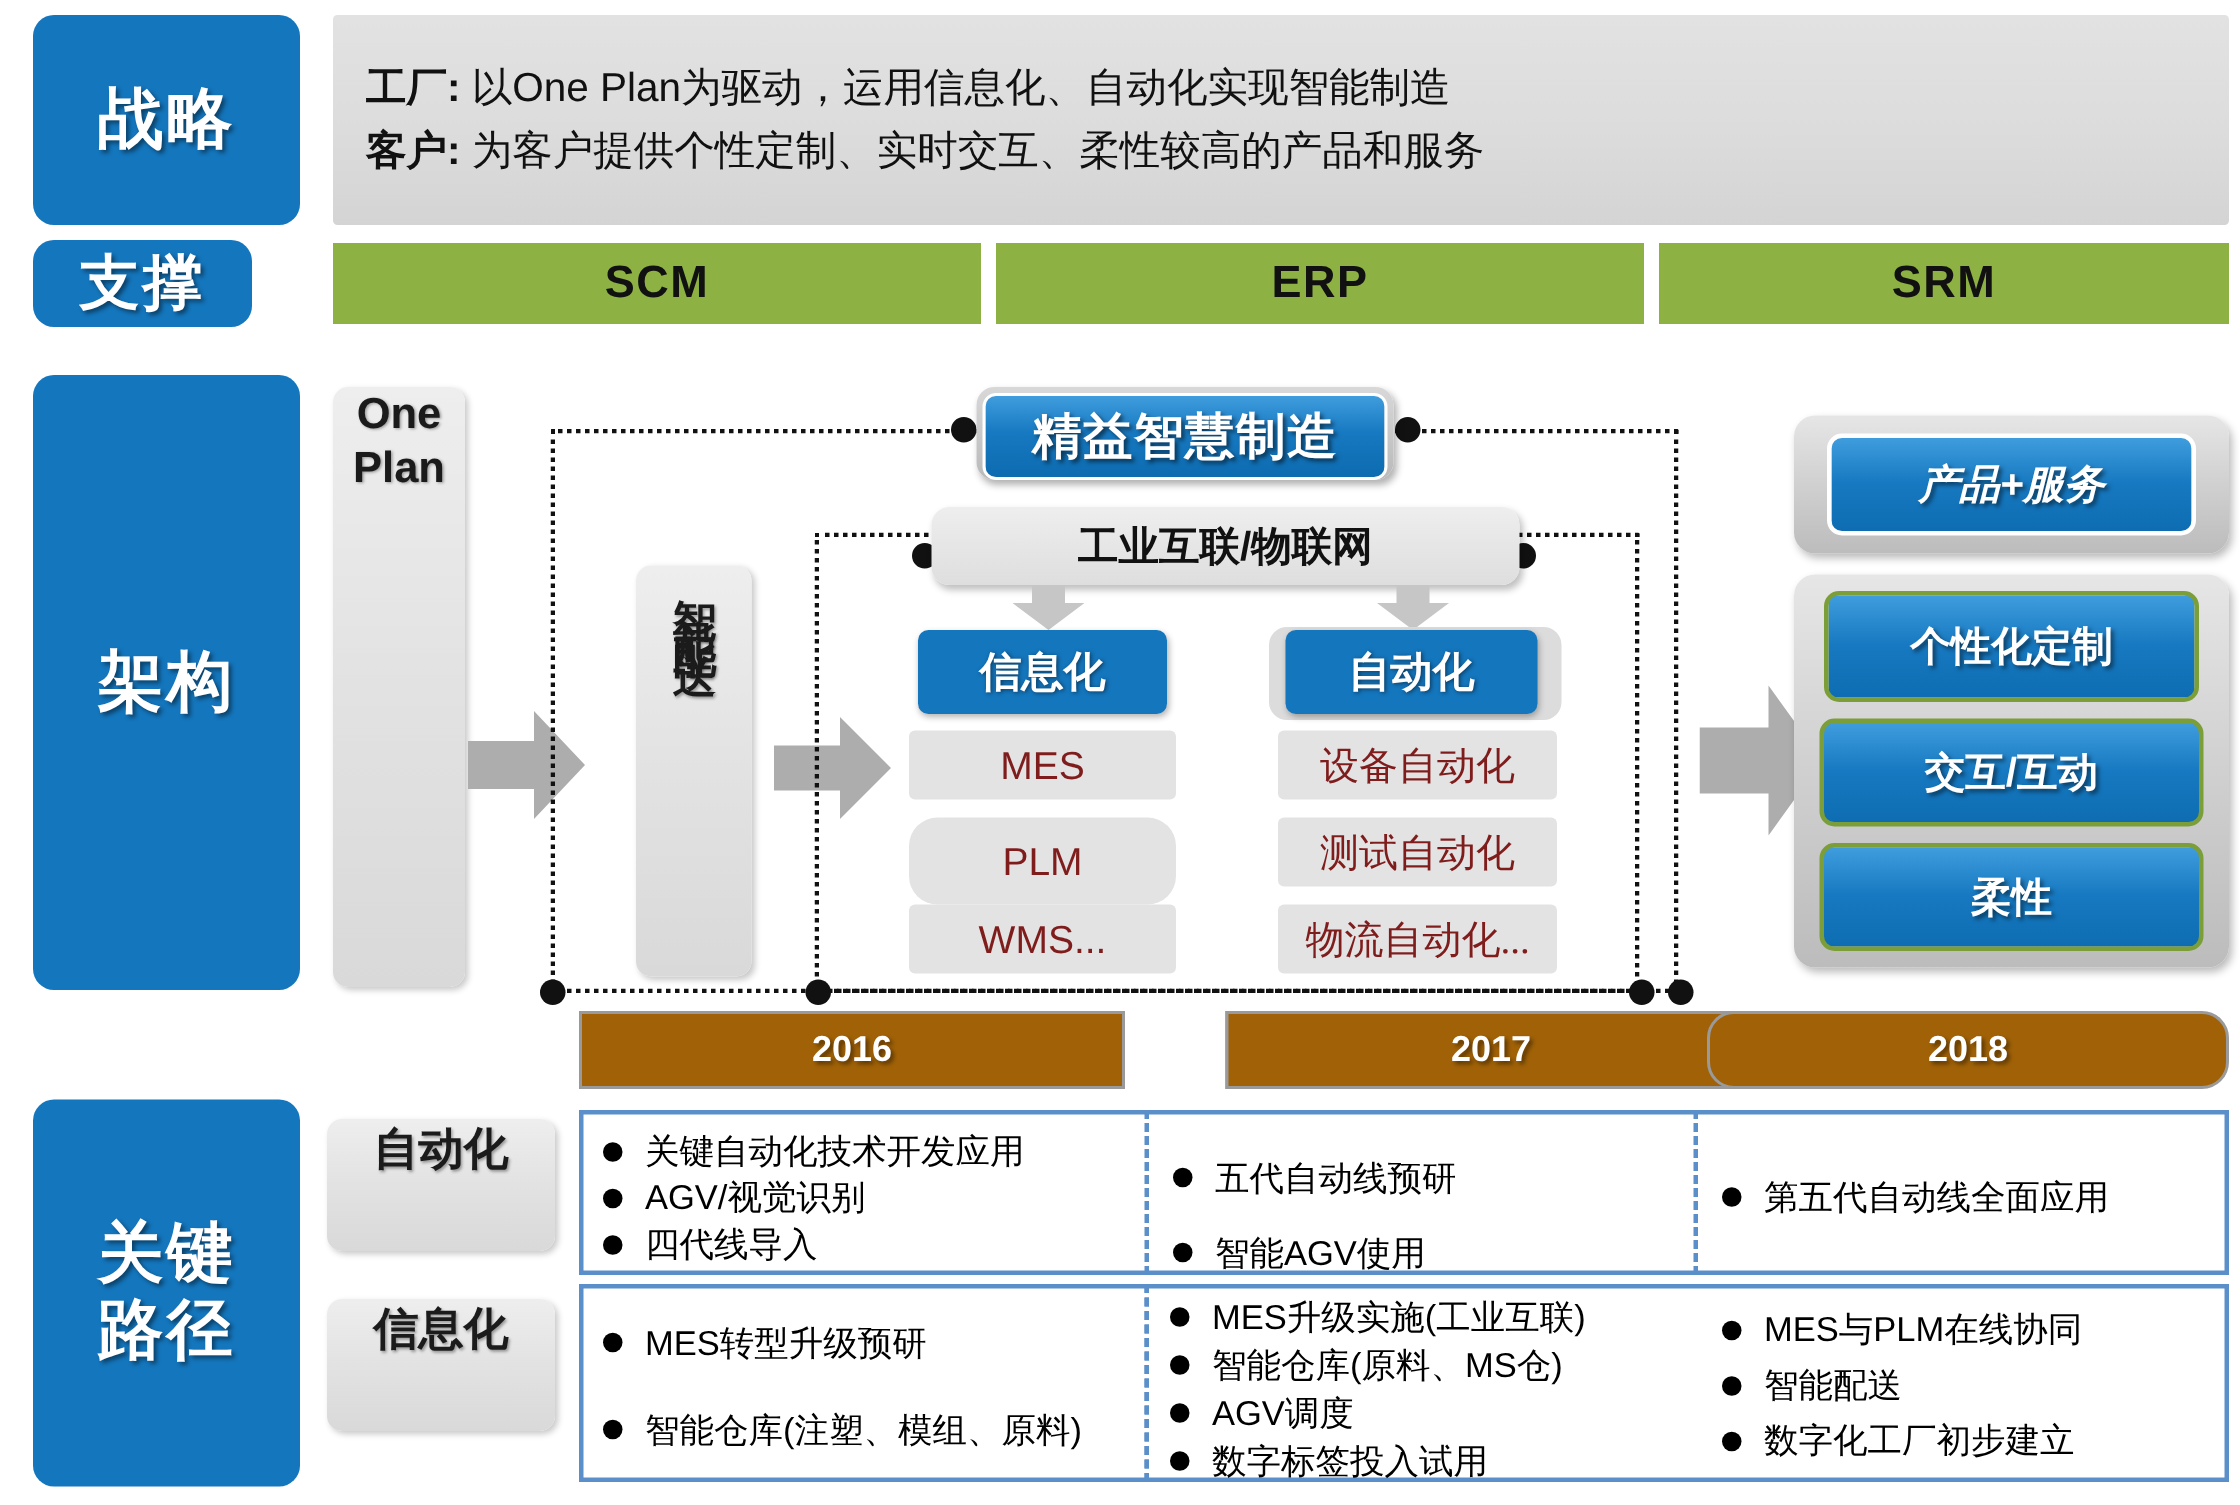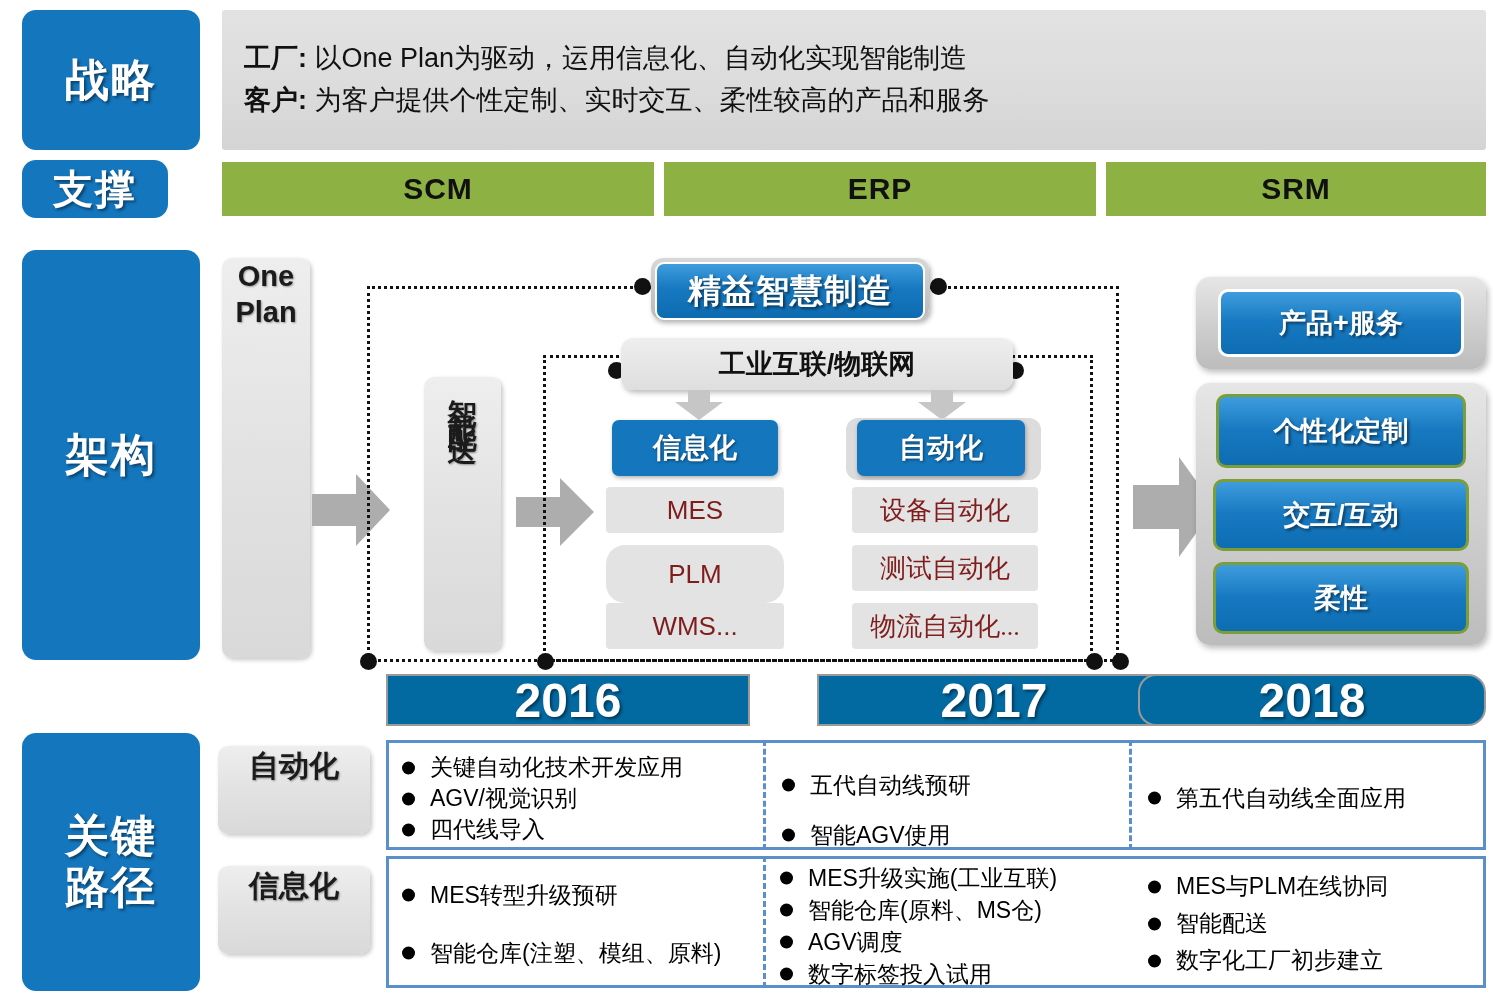--- a/index.html
+++ b/index.html
@@ -128,23 +128,23 @@
     border:3px solid #ffffff;
     border-radius:10px;
     color:#fff;font-weight:bold;font-size:27px;
     display:flex;align-items:center;justify-content:center;
     text-shadow:2px 2px 3px rgba(0,0,0,.5);
   }
   .outcome-pill.green-edge{border:3px solid #7C9E38;}
 
   
   .yearbox{
-    background:#0369a1;
+    background:#a16207;
     border:2px solid #9a9a9a;
-    color:#fff;font-weight:bold;font-size:48px;
+    color:#fff;font-weight:bold;font-size:24px;
     display:flex;align-items:center;justify-content:center;
     text-shadow:2px 2px 3px rgba(0,0,0,.45);
   }
   .tl-panel{
     border:3px solid #5B8FC9;
     background:#ffffff;
   }
   .vdash{
     border-left:3px dashed #5B8FC9;
   }
@@ -271,21 +271,21 @@
 </div>
 <div class="abs greybox-flat" style="left:852px;top:603px;width:186px;height:46px;font-family:Liberation Serif, serif;">
   <span>物流自动化...</span>
 </div>
 
 <svg class="abs" style="left:1133px;top:457px;width:82px;height:100px;" viewBox="0 0 82 100">
   <polygon points="0,28 46,28 46,0 82,50 46,100 46,72 0,72" fill="#ADADAD"></polygon>
 </svg>
 
 <div class="abs outcome-shell" style="left:1196px;top:277px;width:290px;height:92px;">
-  <div class="outcome-pill" style="width:240px;height:62px;">
+  <div class="outcome-pill" style="width:240px;height:62px;font-style:italic;">
     <span>产品+服务</span>
   </div>
 </div>
 
 <div class="abs outcome-shell" style="left:1196px;top:383px;width:290px;height:262px;justify-content:space-evenly;">
   <div class="outcome-pill green-edge" style="width:244px;height:68px;">
     <span>个性化定制</span>
   </div>
   <div class="outcome-pill green-edge" style="width:250px;height:66px;">
     <span>交互/互动</span>

